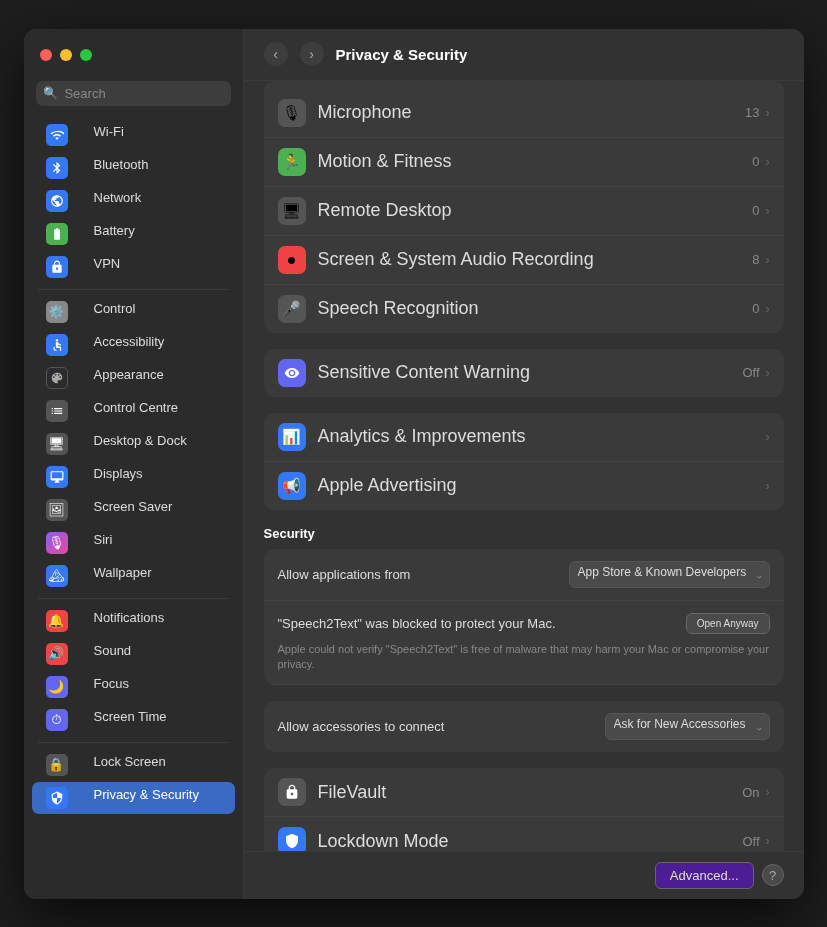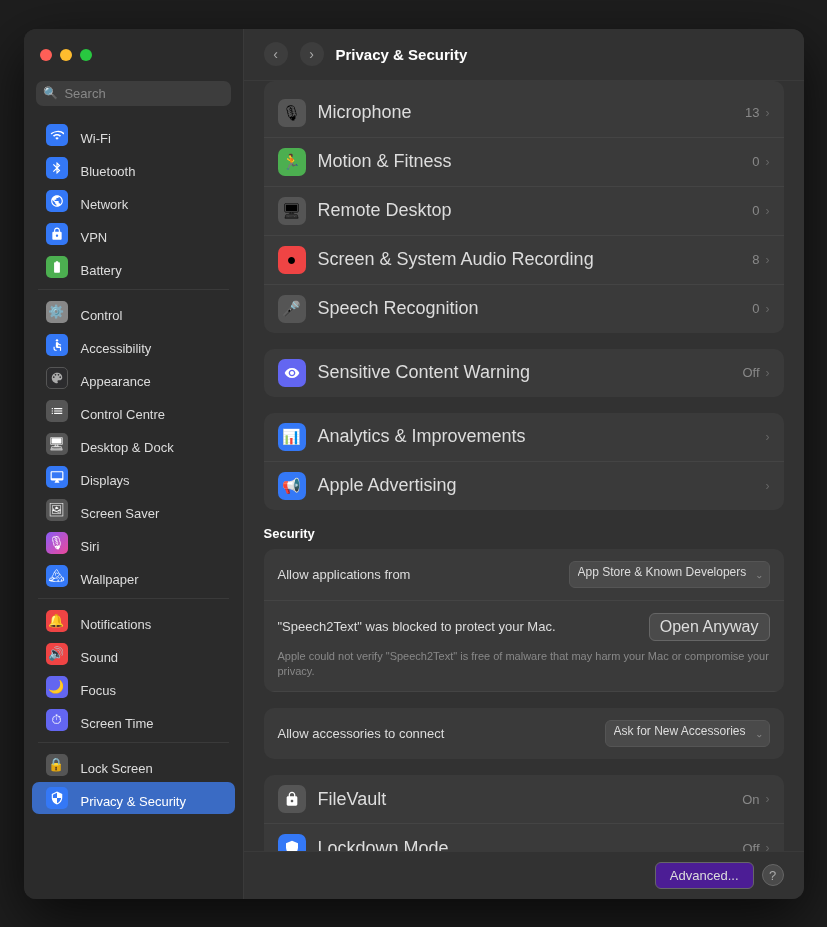--- a/index.html
+++ b/index.html
@@ -73,22 +73,22 @@
       flex: 1;
       padding-bottom: 8px;
     }
     .sidebar-scroll::-webkit-scrollbar { width: 6px; }
     .sidebar-scroll::-webkit-scrollbar-thumb { background: #555; border-radius: 3px; }
     .sidebar-group {
       margin-bottom: 4px;
     }
     .sidebar-item {
       display: flex;
-      align-items: flex-end;
-      gap: 13px;
+      align-items: flex-start;
+      gap: 26px;
       padding: 5px 14px;
       border-radius: 7px;
       margin: 1px 8px;
       cursor: pointer;
       color: #ddd;
       font-size: 13px;
     }
     .sidebar-item.active { background: #3a6bc4; color: #fff; }
     .sidebar-item-icon {
       width: 22px; height: 22px;
@@ -266,21 +266,21 @@
     .blocked-text {
       flex: 1;
       font-size: 13px;
       color: #ddd;
     }
     .open-anyway-btn {
       background: #4a4a4a;
       border: 1px solid #666;
       border-radius: 6px;
       color: #ddd;
-      font-size: 16px;
+      font-size: 10px;
       padding: 4px 10px;
       cursor: pointer;
     }
     .blocked-sub {
       font-size: 11px;
       color: #888;
       line-height: 1.4;
     }
     .bottom-bar {
       display: flex;
@@ -360,34 +360,34 @@
         </div>
         <div class="sidebar-item">
           <div class="sidebar-item-icon icon-network">
             <svg width="14" height="14" viewBox="0 0 24 24" fill="white">
                 <path d="M12 2C6.48 2 2 6.48 2 12s4.48 10 10 10 10-4.48 10-10S17.52 2 12 2zm-1 17.93c-3.95-.49-7-3.85-7-7.93 0-.62.08-1.21.21-1.79L9 15v1c0 1.1.9 2 2 2v1.93zm6.9-2.54c-.26-.81-1-1.39-1.9-1.39h-1v-3c0-.55-.45-1-1-1H8v-2h2c.55 0 1-.45 1-1V7h2c1.1 0 2-.9 2-2v-.41c2.93 1.19 5 4.06 5 7.41 0 2.08-.8 3.97-2.1 5.39z"></path>
               </svg>
           </div>
           <span>Network</span>
         </div>
         <div class="sidebar-item">
+          <div class="sidebar-item-icon icon-battery">
+            <svg width="14" height="14" viewBox="0 0 24 24" fill="white">
+                <path d="M15.67 4H14V2h-4v2H8.33C7.6 4 7 4.6 7 5.33v15.33C7 21.4 7.6 22 8.33 22h7.33c.74 0 1.34-.6 1.34-1.33V5.33C17 4.6 16.4 4 15.67 4z"></path>
+              </svg>
+          </div>
+          <span>Battery</span>
+        </div>
+        <div class="sidebar-item">
           <div class="sidebar-item-icon icon-vpn">
             <svg width="14" height="14" viewBox="0 0 24 24" fill="white">
                 <path d="M18 8h-1V6c0-2.76-2.24-5-5-5S7 3.24 7 6v2H6c-1.1 0-2 .9-2 2v10c0 1.1.9 2 2 2h12c1.1 0 2-.9 2-2V10c0-1.1-.9-2-2-2zm-6 9c-1.1 0-2-.9-2-2s.9-2 2-2 2 .9 2 2-.9 2-2 2zm3.1-9H8.9V6c0-1.71 1.39-3.1 3.1-3.1 1.71 0 3.1 1.39 3.1 3.1v2z"></path>
               </svg>
           </div>
           <span>VPN</span>
-        </div>
-        <div class="sidebar-item">
-          <div class="sidebar-item-icon icon-battery">
-            <svg width="14" height="14" viewBox="0 0 24 24" fill="white">
-                <path d="M15.67 4H14V2h-4v2H8.33C7.6 4 7 4.6 7 5.33v15.33C7 21.4 7.6 22 8.33 22h7.33c.74 0 1.34-.6 1.34-1.33V5.33C17 4.6 16.4 4 15.67 4z"></path>
-              </svg>
-          </div>
-          <span>Battery</span>
         </div>
       </div>
 
       <div class="sidebar-divider"></div>
 
       <div class="sidebar-group">
         <div class="sidebar-item">
           <div class="sidebar-item-icon icon-general">⚙️</div>
           <span>Control</span>
         </div>

